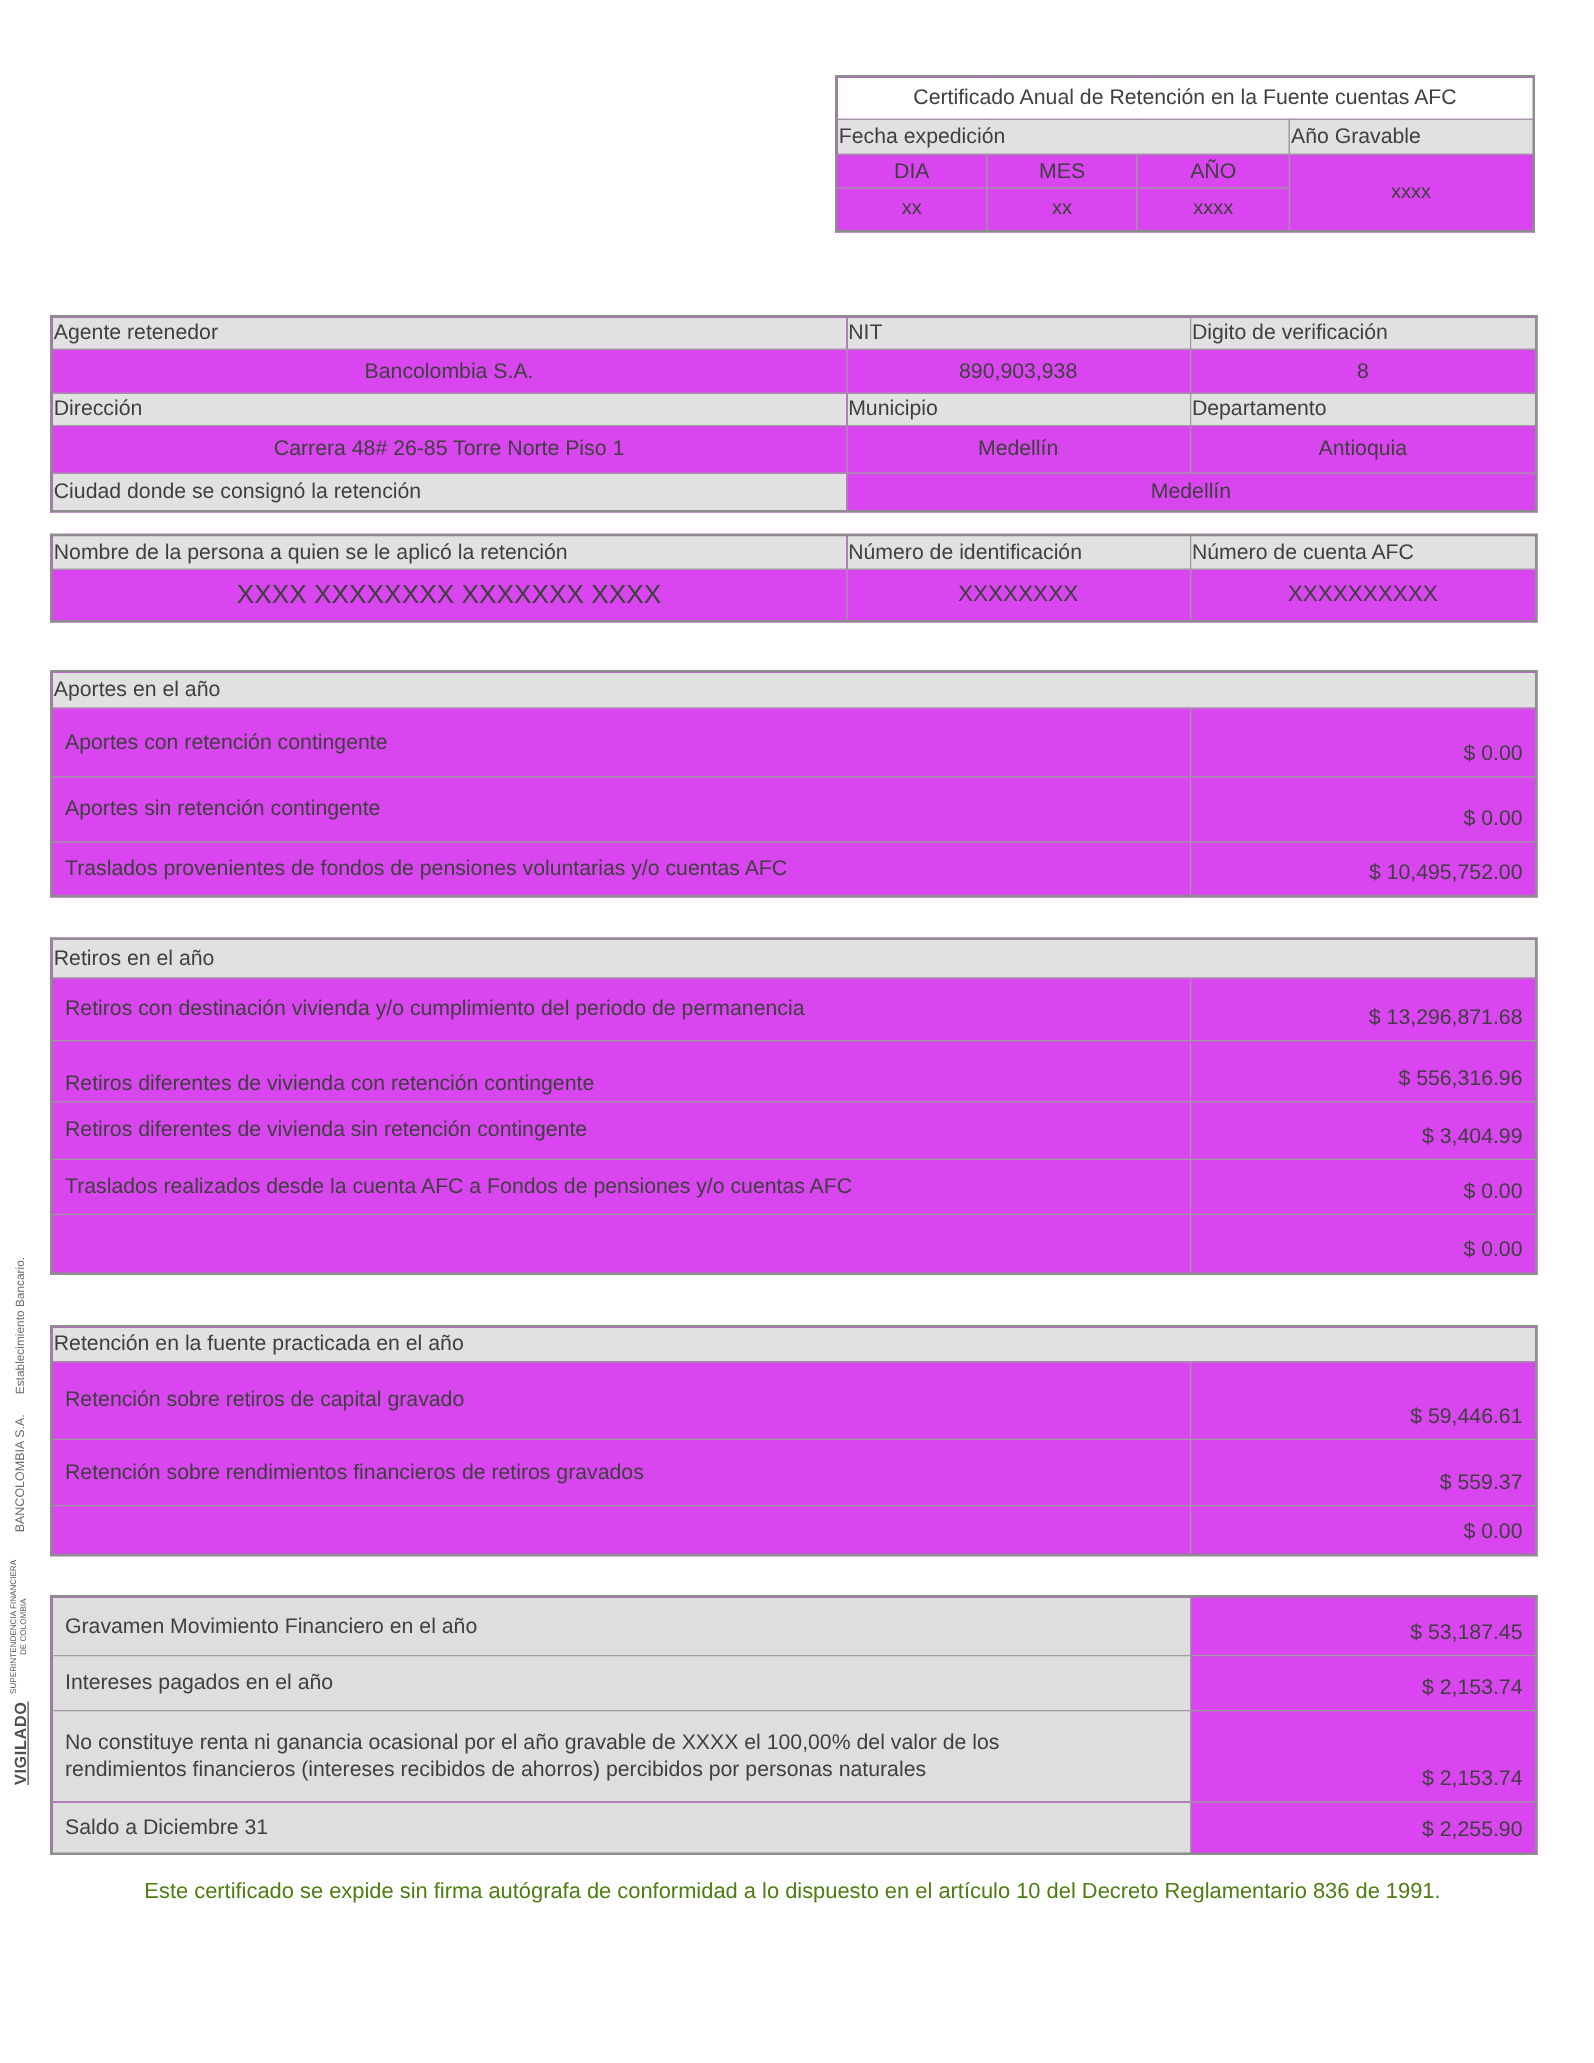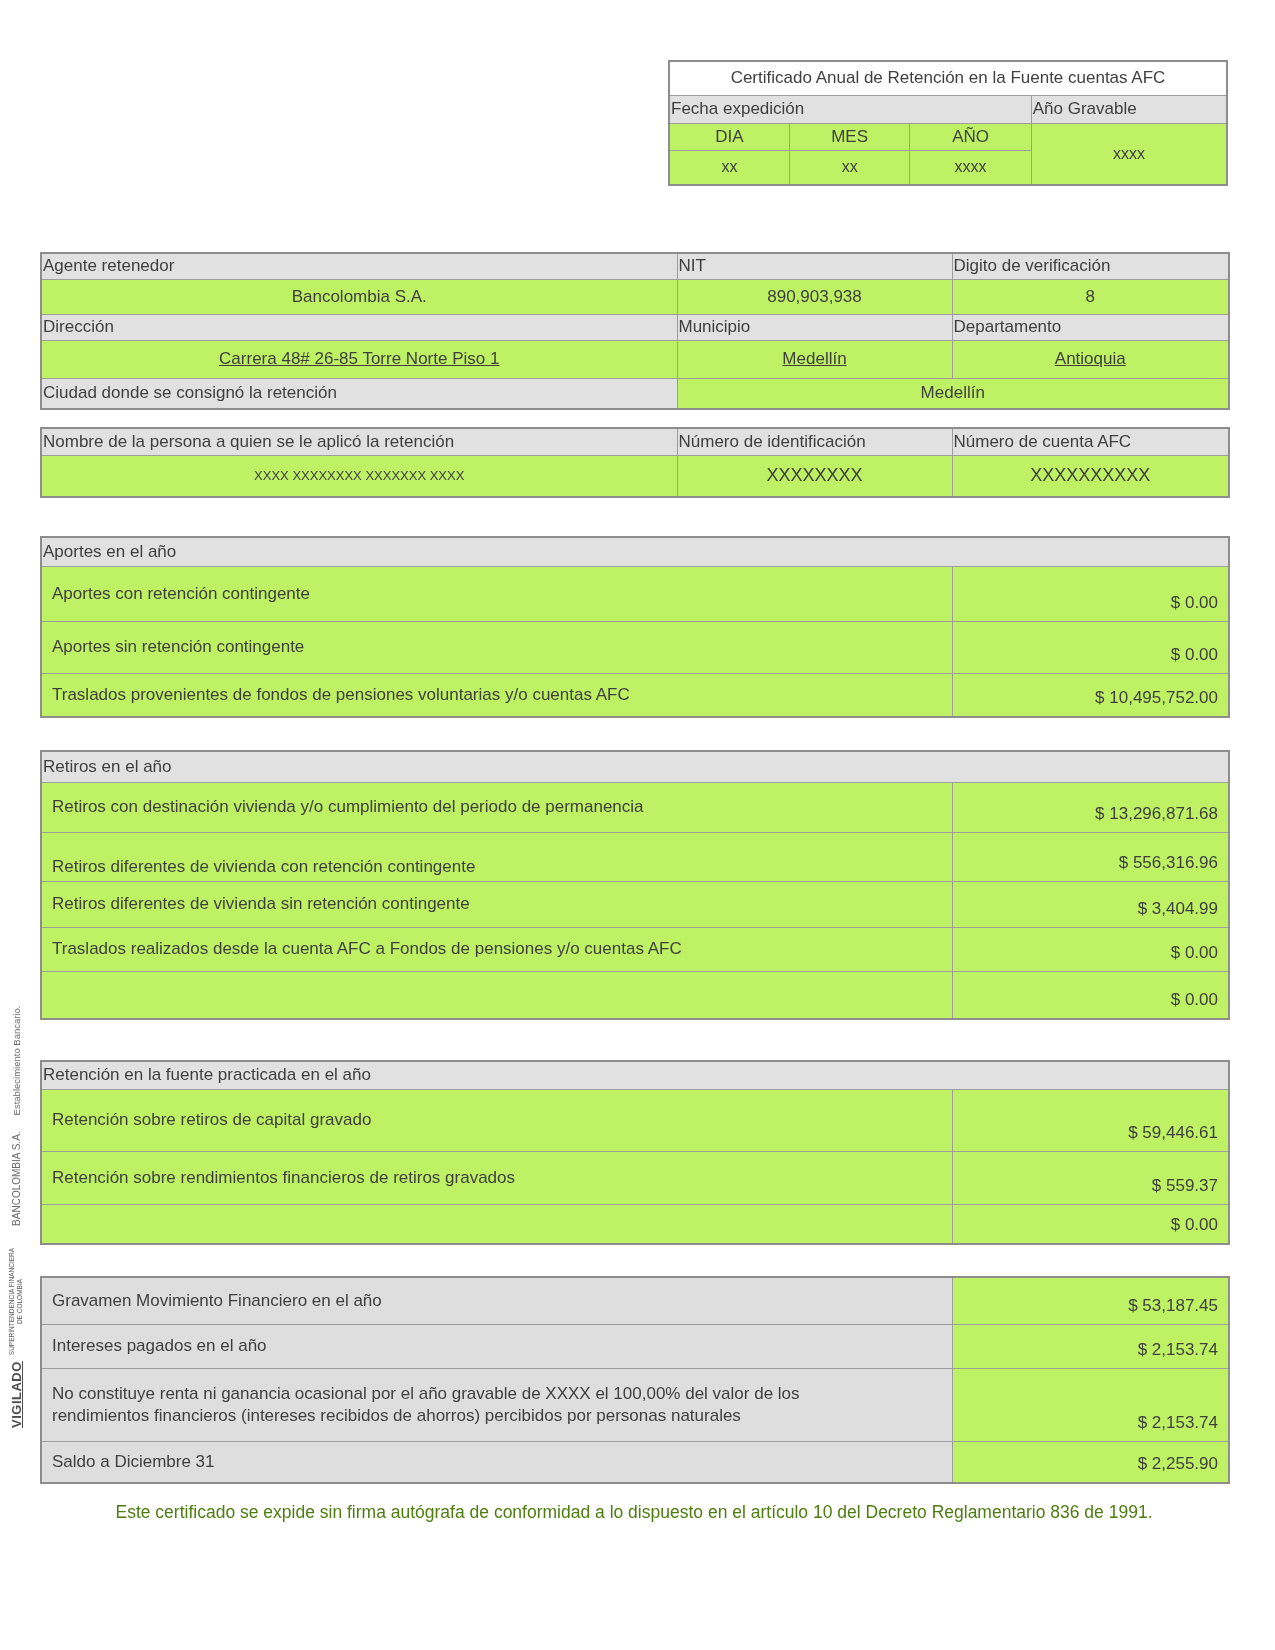--- a/index.html
+++ b/index.html
@@ -9,21 +9,21 @@
   }
   
   .logo{position:absolute;left:40px;top:48px;width:310px;height:116px;}
   .logo-text{position:absolute;left:0;bottom:0;font-size:46px;font-weight:bold;color:#2a3b8f;letter-spacing:-1.5px;}
   .logo-mark{position:absolute;left:215px;top:0;width:90px;height:78px;}
   .logo-mark span{position:absolute;display:block;border-radius:4px;transform:rotate(-9deg);}
   .bar-blue{left:23px;top:6px;width:55px;height:13px;background:#2a3b8f;}
   .bar-yellow{left:2px;top:23px;width:71px;height:18px;background:#ffd400;}
   .bar-red{left:27px;top:45px;width:45px;height:17px;background:#e8242c;}
   
-  table.doc{position:absolute;border-collapse:collapse;table-layout:fixed;border:2px solid #8d8d8d;background:#bef264;}
+  table.doc{position:absolute;border-collapse:collapse;table-layout:fixed;border:2px solid #8d8d8d;background:#d946ef;}
   table.doc td{border:1px solid #9d9d9d;font-size:17px;color:#3f3f3f;overflow:hidden;}
   td.g{background:#e1e1e1;color:#1e7dc2;vertical-align:middle;}
   td.title-cell{background:#fff;color:#1e7dc2;text-align:center;vertical-align:middle;font-size:18px;}
   td.ctr{text-align:center;vertical-align:middle;}
   td.lbl{text-align:left;vertical-align:middle;padding-left:10px;}
   td.val{text-align:right;vertical-align:bottom;padding:0 10px 8px 0;}
   td.lblg{background:#dedede;color:#1e7dc2;text-align:left;vertical-align:middle;padding-left:10px;padding-right:60px;}
   td.small-h{font-size:13.5px;color:#474747;text-align:center;vertical-align:middle;}
   
   .footer{position:absolute;left:40px;top:1502px;width:1188px;text-align:center;font-size:17.5px;color:#4d7c0f;}
@@ -88,21 +88,21 @@
     <tr style="height:35px;">
       <td class="ctr">Bancolombia S.A.</td>
       <td class="ctr">890,903,938</td>
       <td class="ctr">8</td>
     </tr>
     <tr style="height:26px;">
       <td class="g">Dirección</td>
       <td class="g">Municipio</td>
       <td class="g">Departamento</td>
     </tr>
-    <tr style="height:38px;text-decoration:underline;">
+    <tr style="height:38px;">
       <td class="ctr">Carrera 48# 26-85 Torre Norte Piso 1</td>
       <td class="ctr">Medellín</td>
       <td class="ctr">Antioquia</td>
     </tr>
     <tr style="height:31px;">
       <td class="g">Ciudad donde se consignó la retención</td>
       <td colspan="2" class="ctr">Medellín</td>
     </tr>
   </tbody>
     </table>
@@ -113,21 +113,21 @@
         <col style="width:275px">
         <col style="width:277px">
       </colgroup>
     <tbody>
         <tr style="height:27px;">
       <td class="g">Nombre de la persona a quien se le aplicó la retención</td>
       <td class="g">Número de identificación</td>
       <td class="g">Número de cuenta AFC</td>
     </tr>
     <tr style="height:42px;">
-      <td class="ctr" style="font-size:13px;">XXXX XXXXXXXX XXXXXXX XXXX</td>
+      <td class="ctr" style="font-size:21px;">XXXX XXXXXXXX XXXXXXX XXXX</td>
       <td class="ctr" style="font-size:18px;">XXXXXXXX</td>
       <td class="ctr" style="font-size:18px;margin-left:12px;">XXXXXXXXXX</td>
     </tr>
   </tbody>
     </table>
 
   <table class="doc" style="left:40px;top:536px;width:1188px;">
     <colgroup>
         <col style="width:911px">
         <col style="width:277px">

